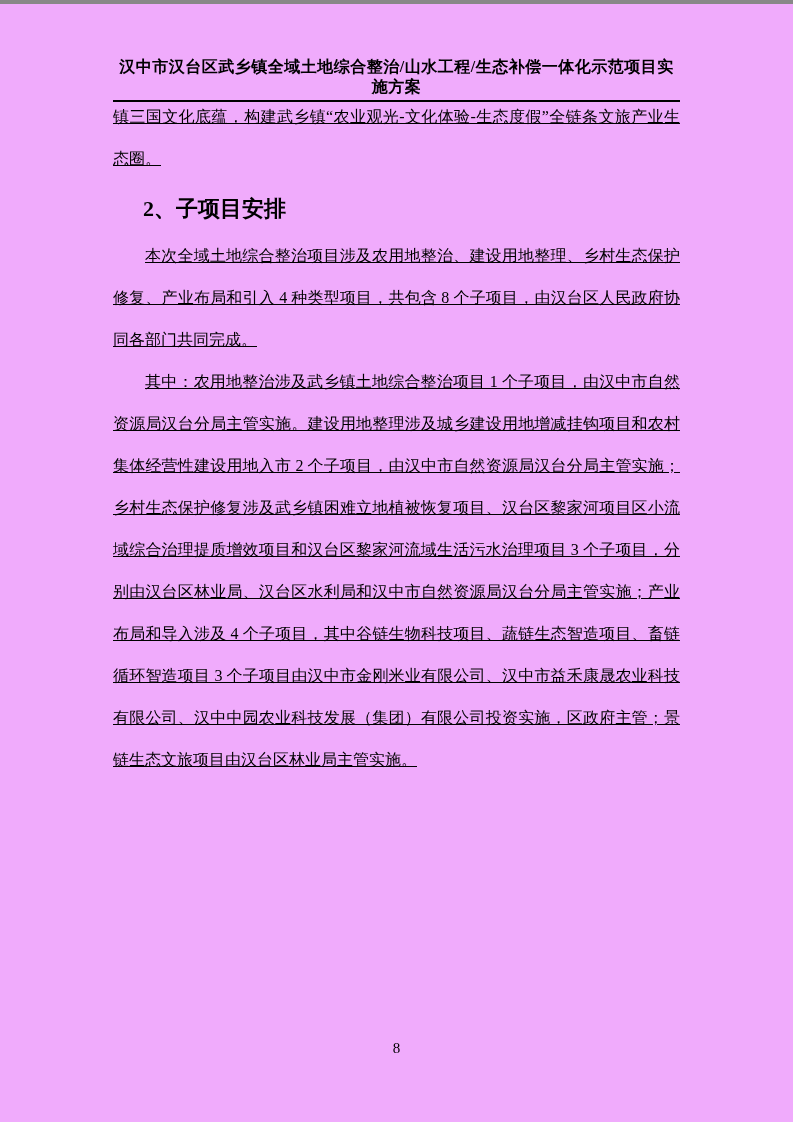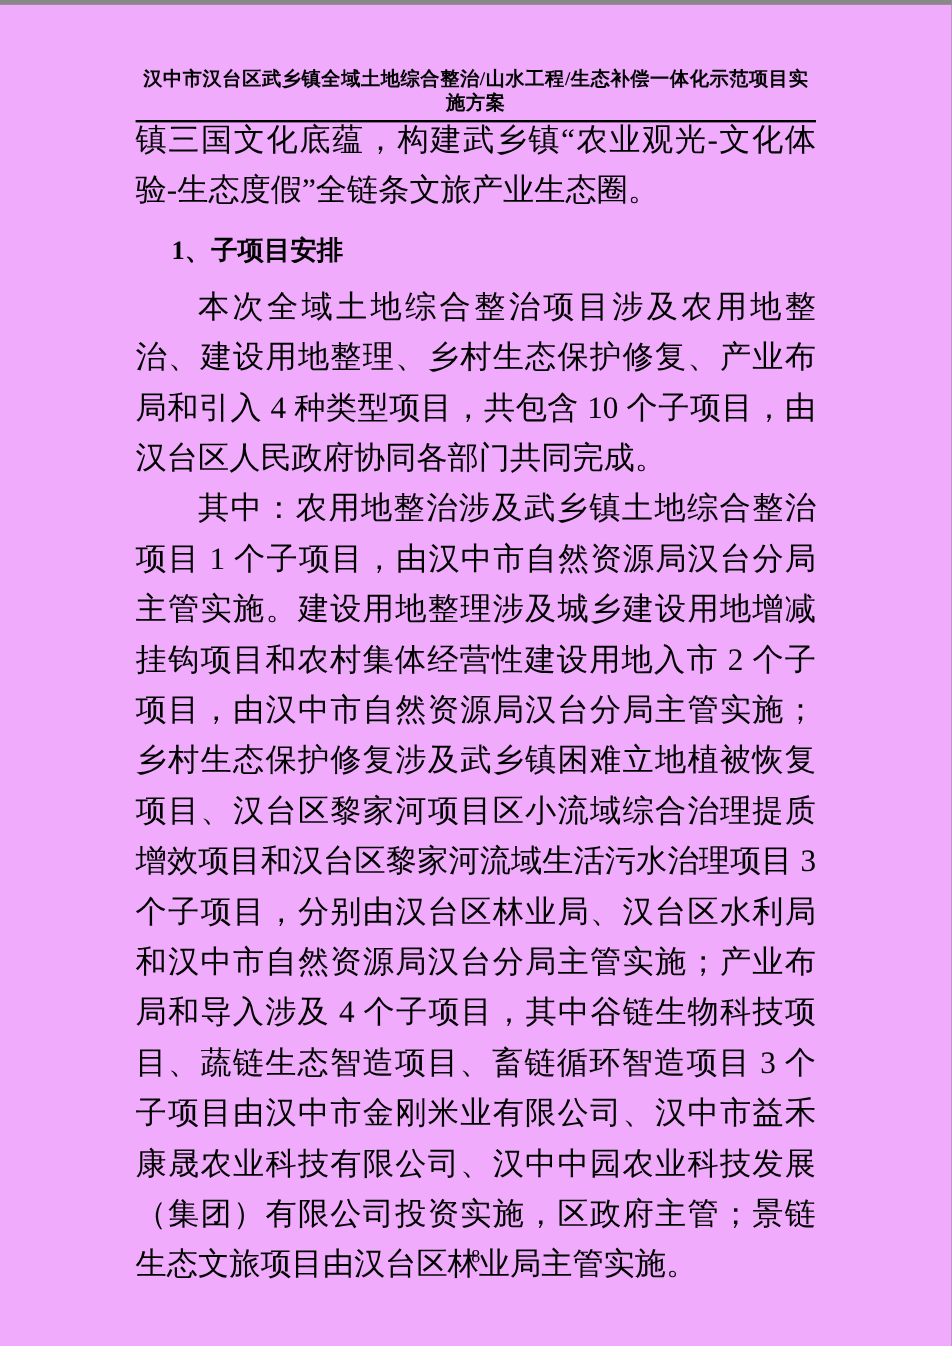--- a/index.html
+++ b/index.html
@@ -31,26 +31,27 @@
     border-bottom: 2px solid #000000;
   }
   .content {
     position: absolute;
     left: 113px;
     top: 92px;
     width: 567px;
   }
   .para {
     margin: 0;
-    font-size: 26px;
+    font-size: 16px;
     line-height: 42px;
     text-align: justify;
     text-justify: inter-ideograph;
     text-indent: 2em;
     word-break: break-all;
+    text-decoration: underline;
   }
   .para.no-indent {
     text-indent: 0;
   }
   .section-heading {
     margin: 13px 0 10px 0;
     font-size: 22px;
     line-height: 32px;
     font-weight: bold;
     text-indent: 30px;
@@ -67,22 +68,22 @@
 </style>
 </head>
 <body>
 
 <div class="page">
   <div class="header">汉中市汉台区武乡镇全域土地综合整治/山水工程/生态补偿一体化示范项目实施方案</div>
 
   <div class="content">
     <p class="para no-indent">镇三国文化底蕴，构建武乡镇“农业观光-文化体验-生态度假”全链条文旅产业生态圈。</p>
 
-    <h3 class="section-heading">1、子项目安排</h3>
+    <h3 class="section-heading">2、子项目安排</h3>
 
-    <p class="para">本次全域土地综合整治项目涉及农用地整治、建设用地整理、乡村生态保护修复、产业布局和引入 4 种类型项目，共包含 10 个子项目，由汉台区人民政府协同各部门共同完成。</p>
+    <p class="para">本次全域土地综合整治项目涉及农用地整治、建设用地整理、乡村生态保护修复、产业布局和引入 4 种类型项目，共包含 8 个子项目，由汉台区人民政府协同各部门共同完成。</p>
 
     <p class="para">其中：农用地整治涉及武乡镇土地综合整治项目 1 个子项目，由汉中市自然资源局汉台分局主管实施。建设用地整理涉及城乡建设用地增减挂钩项目和农村集体经营性建设用地入市 2 个子项目，由汉中市自然资源局汉台分局主管实施；乡村生态保护修复涉及武乡镇困难立地植被恢复项目、汉台区黎家河项目区小流域综合治理提质增效项目和汉台区黎家河流域生活污水治理项目 3 个子项目，分别由汉台区林业局、汉台区水利局和汉中市自然资源局汉台分局主管实施；产业布局和导入涉及 4 个子项目，其中谷链生物科技项目、蔬链生态智造项目、畜链循环智造项目 3 个子项目由汉中市金刚米业有限公司、汉中市益禾康晟农业科技有限公司、汉中中园农业科技发展（集团）有限公司投资实施，区政府主管；景链生态文旅项目由汉台区林业局主管实施。</p>
 
   </div>
 
   <div class="page-number">8</div>
 </div>
 
 </body></html>

